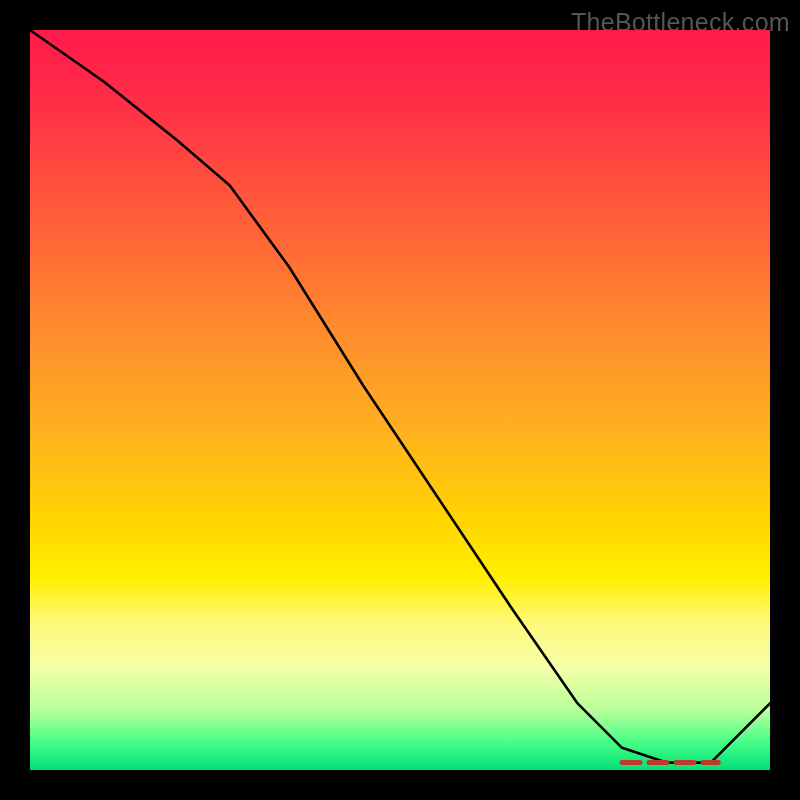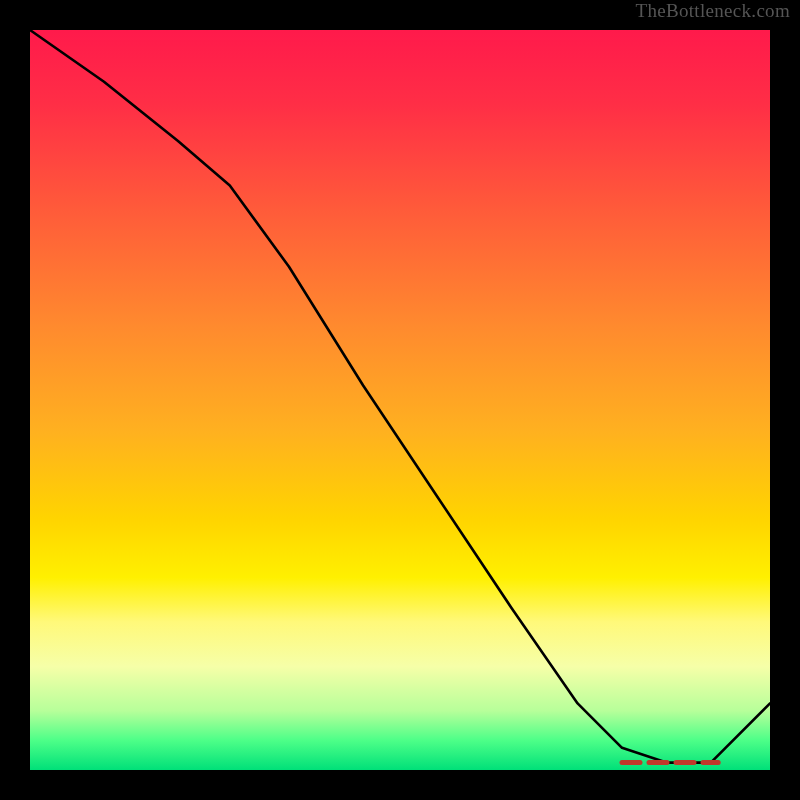--- a/index.html
+++ b/index.html
@@ -12,27 +12,26 @@
     overflow: hidden;
   }
   .frame {
     position: relative;
     width: 800px;
     height: 800px;
     background: #000;
   }
   .watermark {
     position: absolute;
-    top: 0;
+    top: 8px;
     right: 10px;
     color: #555;
-    font-size: 19px;
+    font-size: 25px;
     letter-spacing: 0.3px;
     user-select: none;
-    font-family: Liberation Serif, serif;
   }
   .plot {
     position: absolute;
     left: 30px;
     top: 30px;
     width: 740px;
     height: 740px;
     
     background: linear-gradient(
       to bottom,

